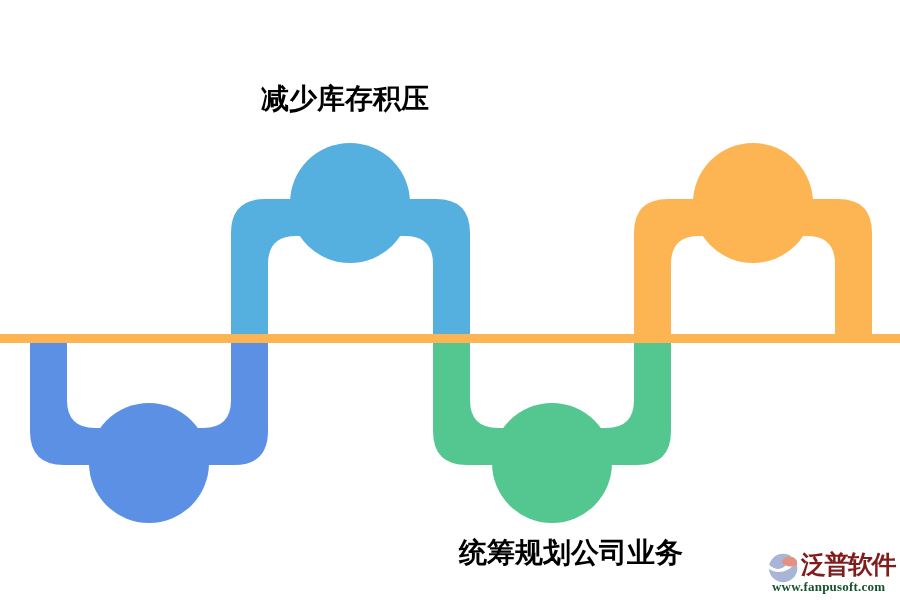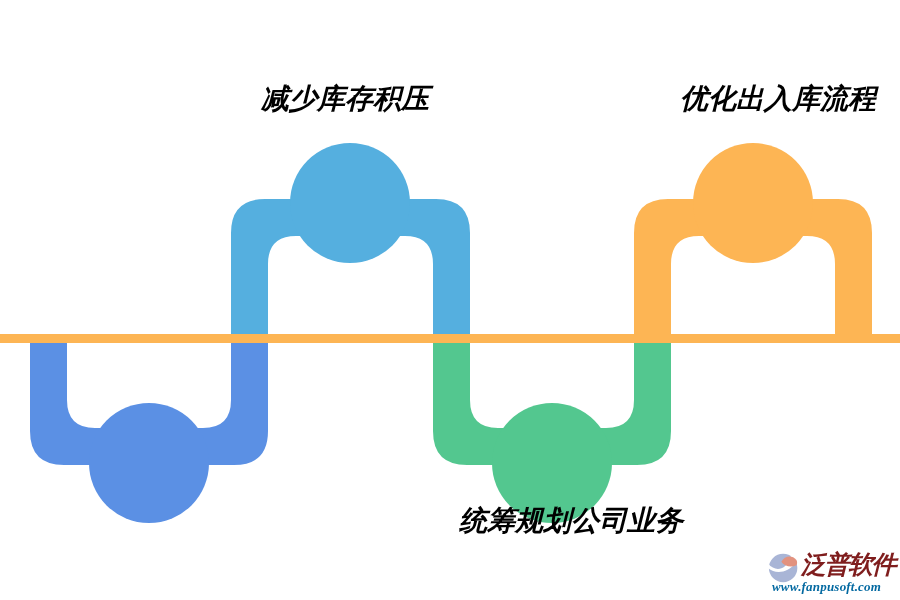--- a/index.html
+++ b/index.html
@@ -7,21 +7,20 @@
     padding: 0;
     background: #ffffff;
     font-family: "Liberation Sans", sans-serif;
   }
   .stage {
     position: relative;
     width: 900px;
     height: 600px;
     background: #ffffff;
     overflow: hidden;
-    font-style: italic;
   }
   .wave-svg {
     position: absolute;
     left: 0;
     top: 0;
   }
   .step-label {
     position: absolute;
     transform: translateX(-50%);
     white-space: nowrap;
@@ -54,21 +53,21 @@
     white-space: nowrap;
     line-height: 30px;
   }
   .watermark-url {
     position: absolute;
     left: 4px;
     top: 30px;
     font-family: "Liberation Serif", serif;
     font-weight: 700;
     font-size: 13px;
-    color: #0369a1;
+    color: #14532d;
     white-space: nowrap;
     letter-spacing: 0.2px;
   }
 </style>
 </head>
 <body>
 
 <div class="stage">
 
   <svg class="wave-svg" width="900" height="600" viewBox="0 0 900 600">
@@ -80,22 +79,21 @@
 
     <circle cx="149" cy="463" r="60" fill="#5B90E4"></circle>
     <circle cx="350" cy="203" r="60" fill="#55AFDF"></circle>
     <circle cx="552" cy="463" r="60" fill="#53C78F"></circle>
     <circle cx="753" cy="203" r="60" fill="#FDB554"></circle>
 
     <rect x="0" y="334" width="900" height="9" fill="#FDB554"></rect>
   </svg>
 
   <div class="step-label" style="left:345px; top:84px;">减少库存积压</div>
-  <div class="step-label" style="left:778px; top:84px;">优化出入库流程</div>
-  <div class="step-label" style="left:571px; top:506px;">统筹规划公司业务</div>
+  <div class="step-label" style="left:571px; top:538px;">统筹规划公司业务</div>
 
   <div class="watermark">
     <svg class="watermark-logo" width="32" height="34" viewBox="0 0 36 38">
       <circle cx="17" cy="19" r="16" fill="#A9B5D6"></circle>
       <path fill="#ffffff" d="M0,14 C6,21 13,22 19,17 C25,12 27,6 25,0 L34,6 C33,12 29,17 22,21 C14,25 6,24 0,19 Z"></path>
       <path fill="#E2927F" d="M15,12 C19,5 27,4 32,10 C33,12 33,14 32,16 C26,19 18,17 15,12 Z"></path>
     </svg>
     <span class="watermark-brand">泛普软件</span>
     <div class="watermark-url">www.fanpusoft.com</div>
   </div>

